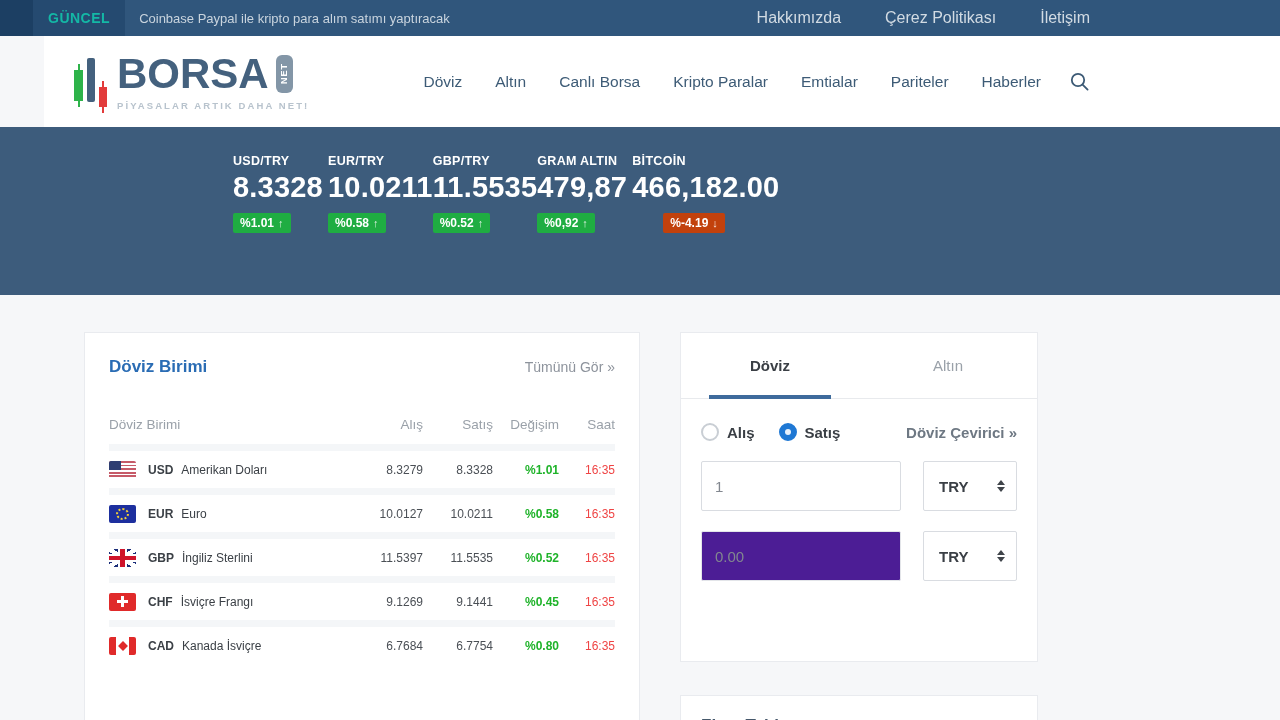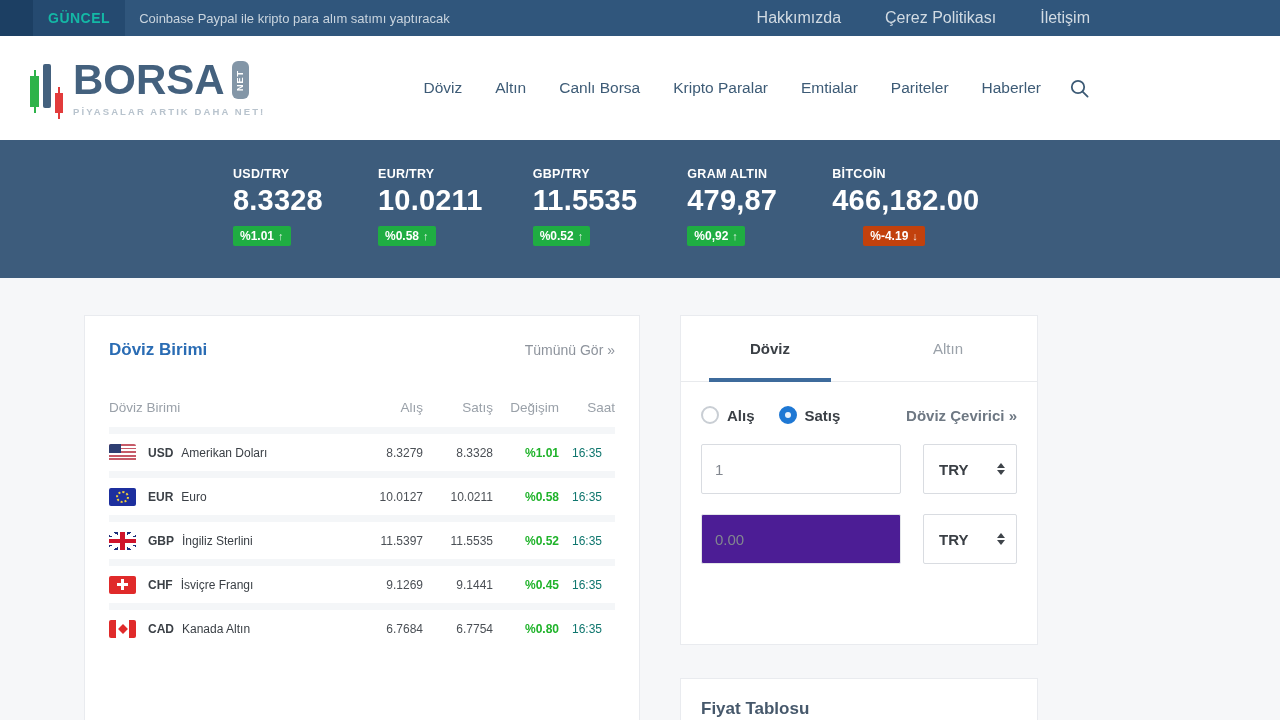--- a/index.html
+++ b/index.html
@@ -10,42 +10,42 @@
   
   .topbar { position:relative; height:36px; background:#30567c; display:flex; align-items:stretch; }
   .topbar-strip { position:absolute; left:0; top:0; width:33px; height:36px; background:#1c3f63; }
   .guncel { margin-left:33px; background:#254a70; color:#14b8a6; font-size:14px; font-weight:bold;
             letter-spacing:.5px; display:flex; align-items:center; padding:0 15px; }
   .headline { color:#c9d4de; font-size:13px; display:flex; align-items:center; margin-left:14px; text-decoration:none; }
   .toplinks { margin-left:auto; display:flex; gap:44px; align-items:center; padding-right:190px; }
   .toplink { color:#d2dbe3; font-size:16px; text-decoration:none;text-align:center; }
 
   
-  .header { height:104px; background:#fff; display:flex; align-items:center; padding-left:30px; }
+  .header { height:91px; background:#fff; display:flex; align-items:center; padding-left:30px;margin-left:44px; }
   .logo { display:flex; align-items:center; gap:9px; cursor:pointer; }
   .logo-icon { position:relative; width:34px; height:52px; }
   .candle { position:absolute; }
   .candle::after { content:''; position:absolute; left:50%; top:-6px; bottom:-6px; width:2px;
                    background:inherit; transform:translateX(-50%); }
   .candle.green { left:0; bottom:7px; width:9px; height:31px; background:#2eb34a; }
   .logo-stroke { position:absolute; left:13px; top:2px; width:8px; height:44px; background:#44617e; border-radius:2px; }
   .candle.red { left:25px; bottom:1px; width:8px; height:20px; background:#e23b3b; }
   .logo-row { display:flex; align-items:center; }
   .logo-text { font-size:42px; font-weight:800; color:#44617e; letter-spacing:0; line-height:1; }
   .logo-net { width:17px; height:38px; background:#8396a7; border-radius:6px; margin-left:7px;
               display:inline-flex; align-items:center; justify-content:center; }
   .logo-net span { writing-mode:vertical-rl; transform:rotate(180deg); color:#fff; font-size:9px;
                    font-weight:bold; letter-spacing:1px; }
   .tagline { font-size:9.5px; font-weight:bold; color:#b8c3cd; letter-spacing:2.1px; margin-top:5px; }
   .mainnav { margin-left:auto; display:flex; gap:33px; align-items:center; }
   .navitem { color:#3d5b76; font-size:15.5px; text-decoration:none; }
   .search { margin-left:28px; margin-right:190px; cursor:pointer; display:flex; align-items:center; }
 
   
-  .ticker { height:138px; background:#3d5c7c; display:flex; padding:27px 0 0 233px; gap:50px; }
+  .ticker { height:168px; background:#3d5c7c; display:flex; padding:27px 0 0 233px; }
   .titem { min-width:95px; }
   .tlabel { color:#fff; font-size:12.5px; font-weight:bold; letter-spacing:.3px; }
   .tvalue { color:#fff; font-size:29px; font-weight:800; margin-top:3px; letter-spacing:.2px; }
   .tbadge { display:inline-flex; align-items:center; gap:4px; margin-top:9px; padding:3px 7px;
             border-radius:2px; color:#fff; font-size:12px; font-weight:bold; }
   .tbadge.up { background:#1fad42; }
   .tbadge.down { background:#c2410c;margin-left:31px; }
   .tbadge .arr { font-size:11px; opacity:.85; }
 
   
@@ -62,21 +62,21 @@
   .col-name { flex:1; }
   .col-num { width:70px; text-align:right; }
   .col-chg { width:66px; text-align:right; }
   .col-time { width:56px; text-align:right; }
   .trow { display:flex; align-items:center; height:44px; border-top:7px solid #f4f6f8;
           font-size:12px; color:#3b4046; cursor:pointer; }
   .trow .code { font-weight:bold; margin:0 8px 0 12px; }
   .trow .cname { flex:1; }
   .trow .num { width:70px; text-align:right; color:#4a4f55; }
   .trow .chg { width:66px; text-align:right; color:#1fb32a; font-weight:bold; }
-  .trow .time { width:56px; text-align:center; color:#0f766e; }
+  .trow .time { width:56px; text-align:right; color:#ef4444; }
 
   
   .flag { position:relative; width:27px; height:18px; border-radius:2px; overflow:hidden; flex:none; }
   .flag-us { background:repeating-linear-gradient(to bottom,#c65a68 0 1.8px,#fff 1.8px 3.6px); }
   .flag-us::after { content:''; position:absolute; left:0; top:0; width:12px; height:9.5px; background:#2e3e72; }
   .flag-eu { background:#1d2f9e; }
   .flag-eu::after { content:''; position:absolute; left:7px; right:7px; top:3px; bottom:3px;
                     border:2px dotted #f3cf37; border-radius:50%; }
   .flag-gb { background:
       linear-gradient(to bottom right, transparent 43%, #fff 43%, #fff 57%, transparent 57%),
@@ -292,21 +292,21 @@
             <span class="cname">İsviçre Frangı</span>
             <span class="num">9.1269</span>
             <span class="num">9.1441</span>
             <span class="chg">%0.45</span>
             <span class="time">16:35</span>
           </div>
 
           <div class="trow">
             <span class="flag flag-ca"></span>
             <span class="code">CAD</span>
-            <span class="cname">Kanada Altın</span>
+            <span class="cname">Kanada İsviçre</span>
             <span class="num">6.7684</span>
             <span class="num">6.7754</span>
             <span class="chg">%0.80</span>
             <span class="time">16:35</span>
           </div>
         </div>
     </section>
 
     <aside class="rightcol">
 

